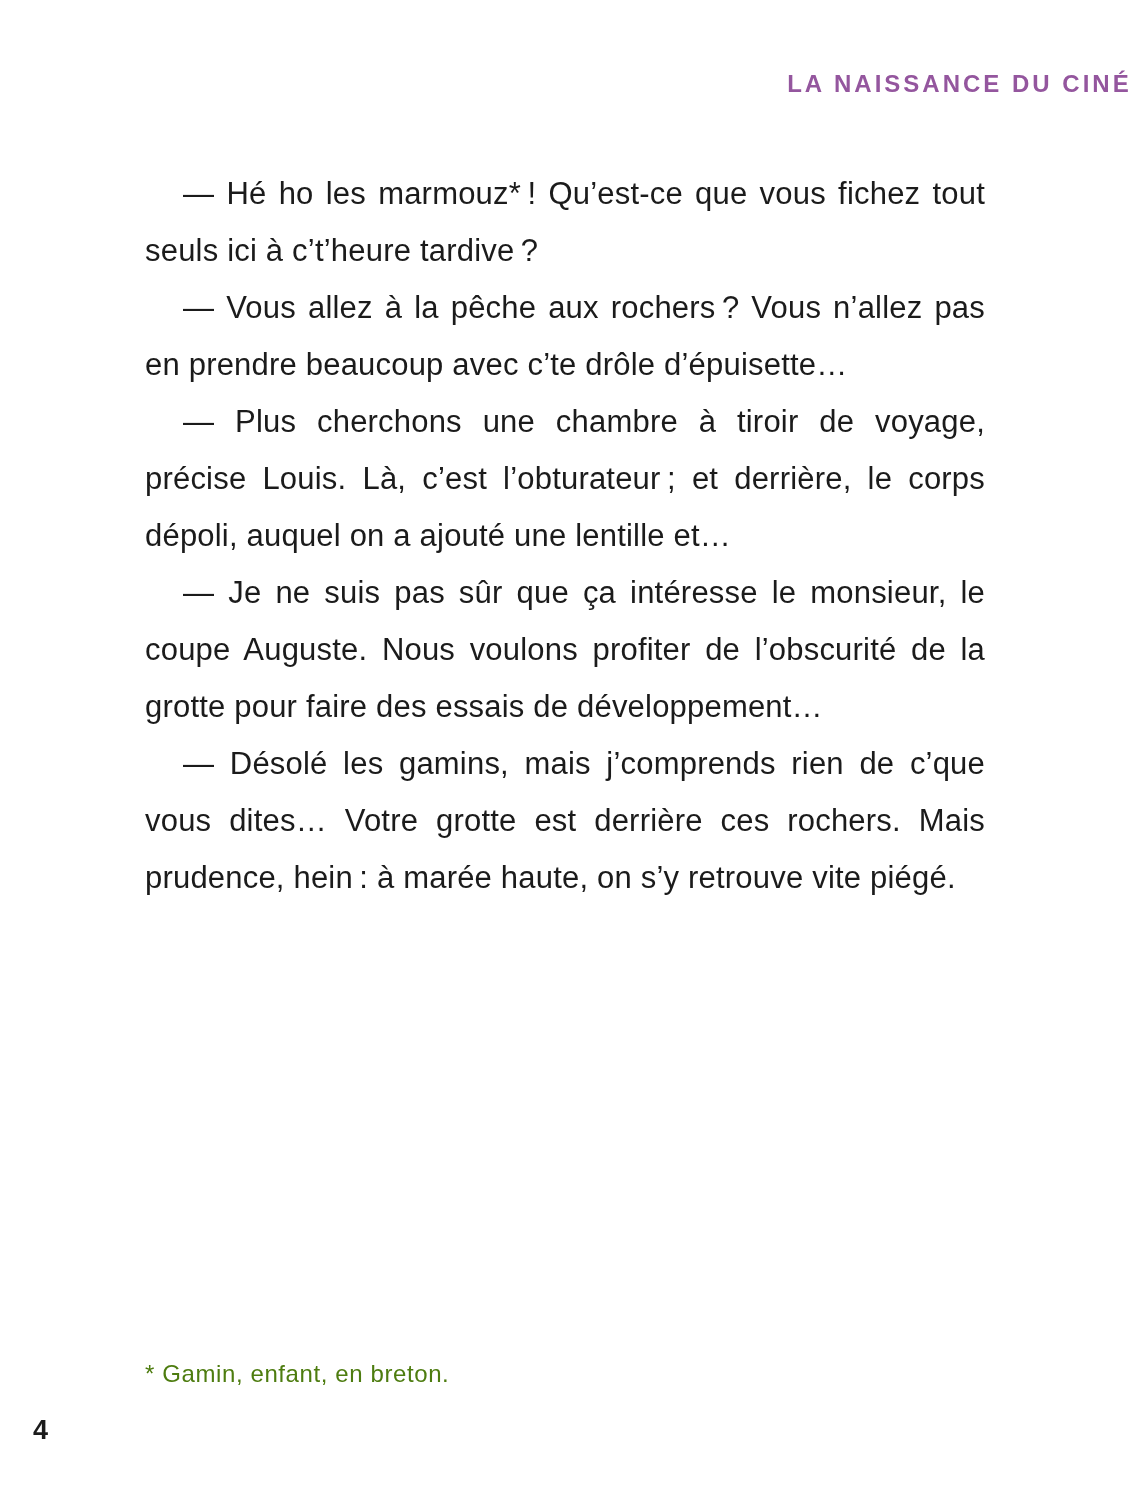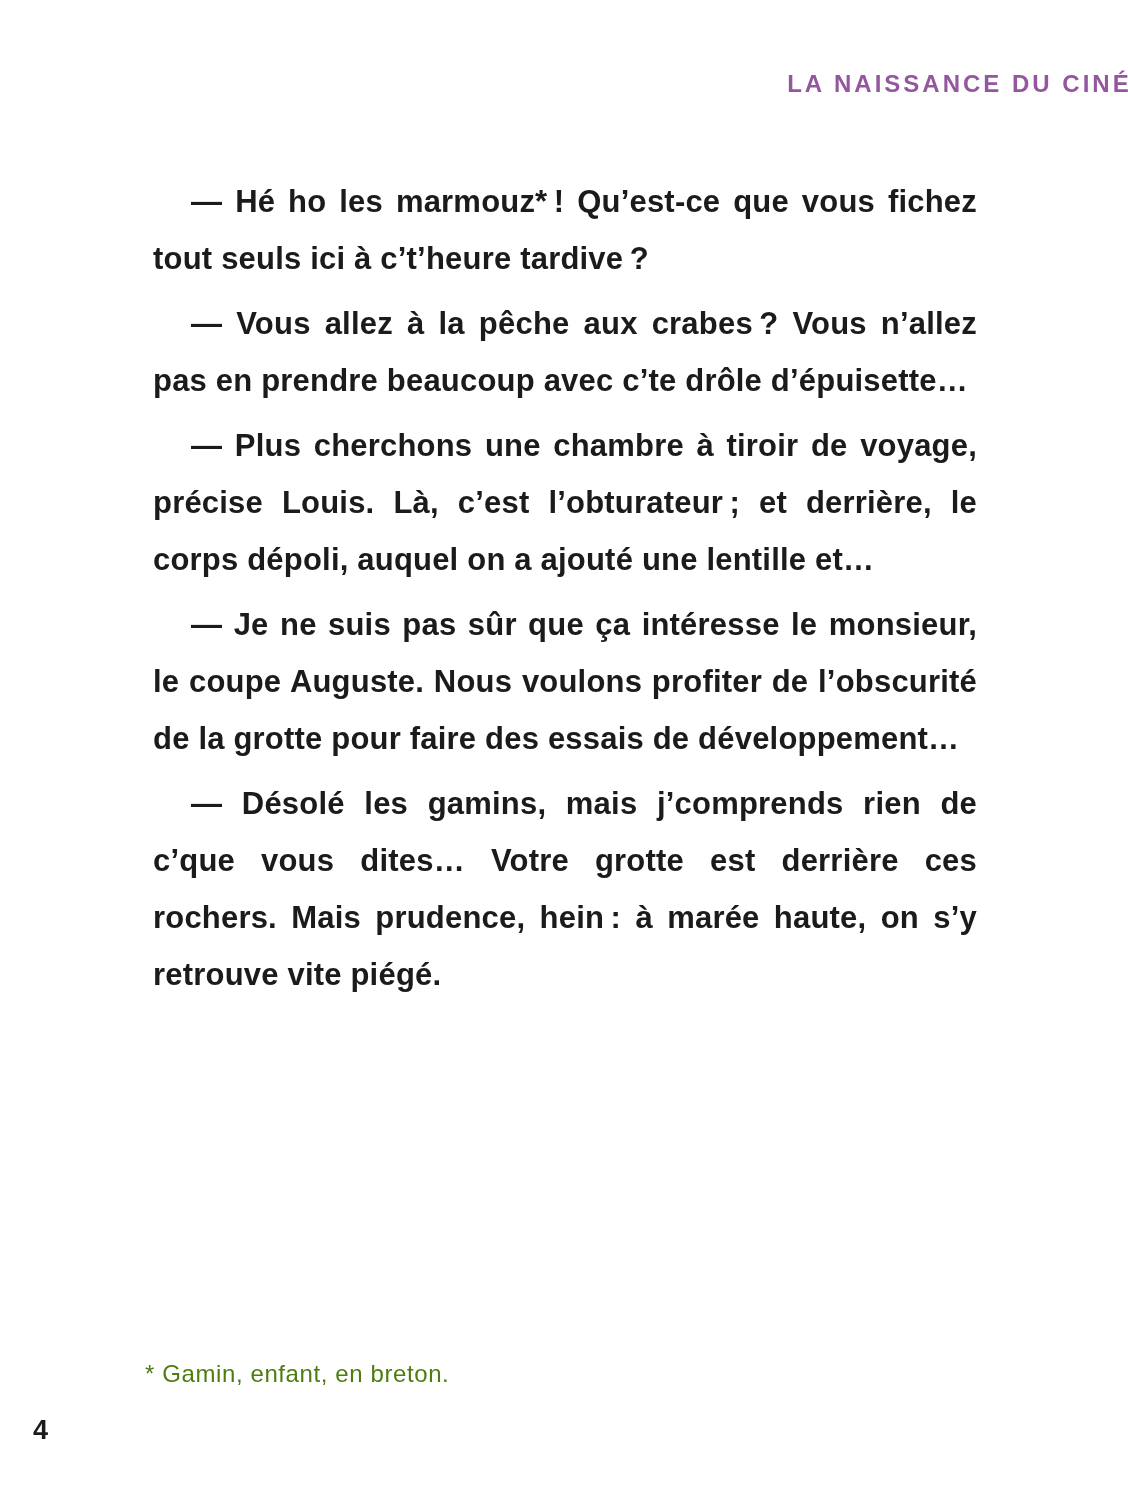--- a/index.html
+++ b/index.html
@@ -34,24 +34,23 @@
     left: 145px;
     top: 165px;
     width: 840px;
     font-size: 31px;
     line-height: 57px;
     text-align: justify;
     letter-spacing: 0.2px;
     hyphens: none;
   }
   .text-block p {
-    margin: 8px;
+    margin: 0;
     padding: 0;
     text-indent: 38px;
-    font-weight: bold;
   }
   .footnote {
     position: absolute;
     left: 145px;
     top: 1360px;
     width: 840px;
     font-size: 24px;
     letter-spacing: 0.6px;
     color: #4d7c0f;
   }
@@ -66,21 +65,21 @@
 </style>
 </head>
 <body>
 
 <div class="book-page">
 
   <div class="chapter-title">LA NAISSANCE DU CINÉMA</div>
 
   <div class="text-block">
     <p>— Hé ho les marmouz* ! Qu’est-ce que vous fichez tout seuls ici à c’t’heure tardive ?</p>
-    <p>— Vous allez à la pêche aux crabes ? Vous n’allez pas en prendre beaucoup avec c’te drôle d’épuisette…</p>
+    <p>— Vous allez à la pêche aux rochers ? Vous n’allez pas en prendre beaucoup avec c’te drôle d’épuisette…</p>
     <p>— Plus cherchons une chambre à tiroir de voyage, précise Louis. Là, c’est l’obturateur ; et derrière, le corps dépoli, auquel on a ajouté une lentille et…</p>
     <p>— Je ne suis pas sûr que ça intéresse le monsieur, le coupe Auguste. Nous voulons profiter de l’obscurité de la grotte pour faire des essais de développement…</p>
     <p>— Désolé les gamins, mais j’comprends rien de c’que vous dites… Votre grotte est derrière ces rochers. Mais prudence, hein : à marée haute, on s’y retrouve vite piégé.</p>
   </div>
 
   <div class="footnote">* Gamin, enfant, en breton.</div>
 
   <div class="page-number">4</div>
 
 </div>

